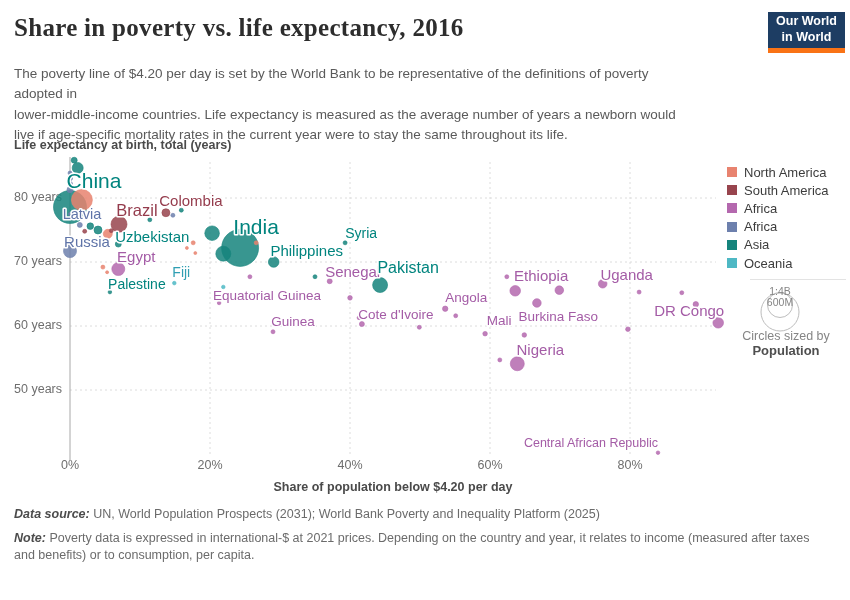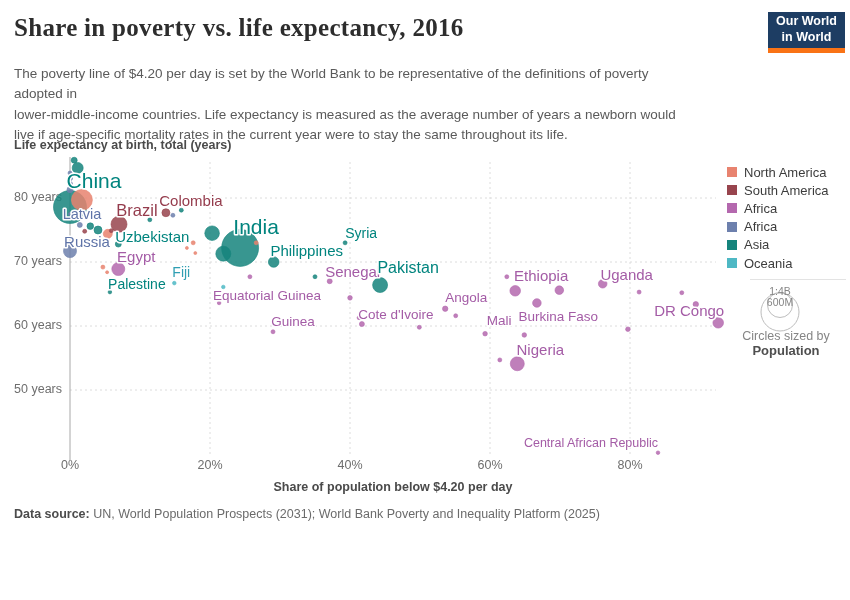--- a/index.html
+++ b/index.html
@@ -30,21 +30,21 @@
   .sizecap2{fill:#4f4f4f;font-size:13px;font-weight:bold;text-anchor:middle;font-family:"Liberation Sans",sans-serif;}
   .legend{position:absolute;top:163px;left:727px;}
   .legend-row{display:flex;align-items:center;height:18.2px;gap:7px;cursor:pointer;}
   .swatch{width:10px;height:10px;flex:0 0 10px;}
   .legend-label{font-size:13px;color:#3c3c3c;white-space:nowrap;}
   .legend-divider{position:absolute;top:279px;left:750px;width:96px;border-top:1px solid #e3e3e3;}
   .footer{position:absolute;top:506px;left:14px;width:822px;font-size:12.5px;
         line-height:1.3;color:#6b6b6b;}
   .footer p{margin:0 0 8px 0;}
   .footer .note-p{max-width:800px;margin-bottom:10px;}
-  .footer b{color:#4c4c4c;}
+  .footer b{color:#4c4c4c;font-style:italic;}
   .citation{cursor:pointer;}
 </style>
 </head>
 <body>
 
 <div class="page">
 
   <h1 class="page-title">Share in poverty vs. life expectancy, 2016</h1>
 
   <div class="logo">
@@ -200,15 +200,16 @@
       </div>
       <div class="legend-row">
         <span class="swatch" style="background: rgb(78, 184, 196);"></span>
         <span class="legend-label">Oceania</span>
       </div>
     </div>
   <div class="legend-divider"></div>
 
   <div class="footer">
     <p><b>Data source:</b><span> UN, World Population Prospects (2031); World Bank Poverty and Inequality Platform (2025)</span></p>
+    <p class="note-p"><b>Note:</b><span> Poverty data is expressed in international-$ at 2021 prices. Depending on the country and year, it relates to income (measured after taxes and benefits) or to consumption, per capita.</span></p>
   </div>
 
 </div>
 
 </body></html>

